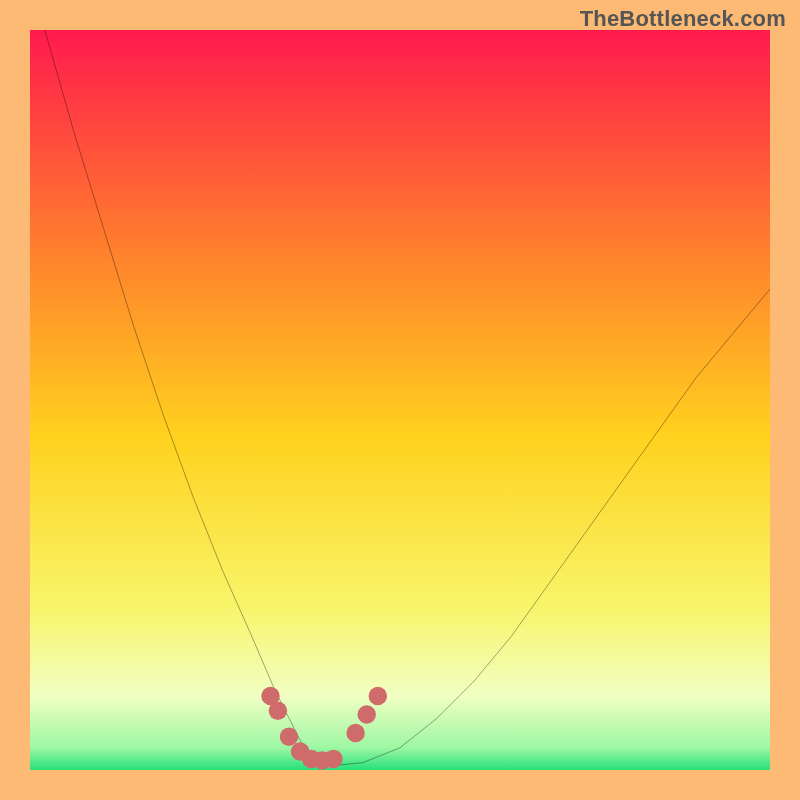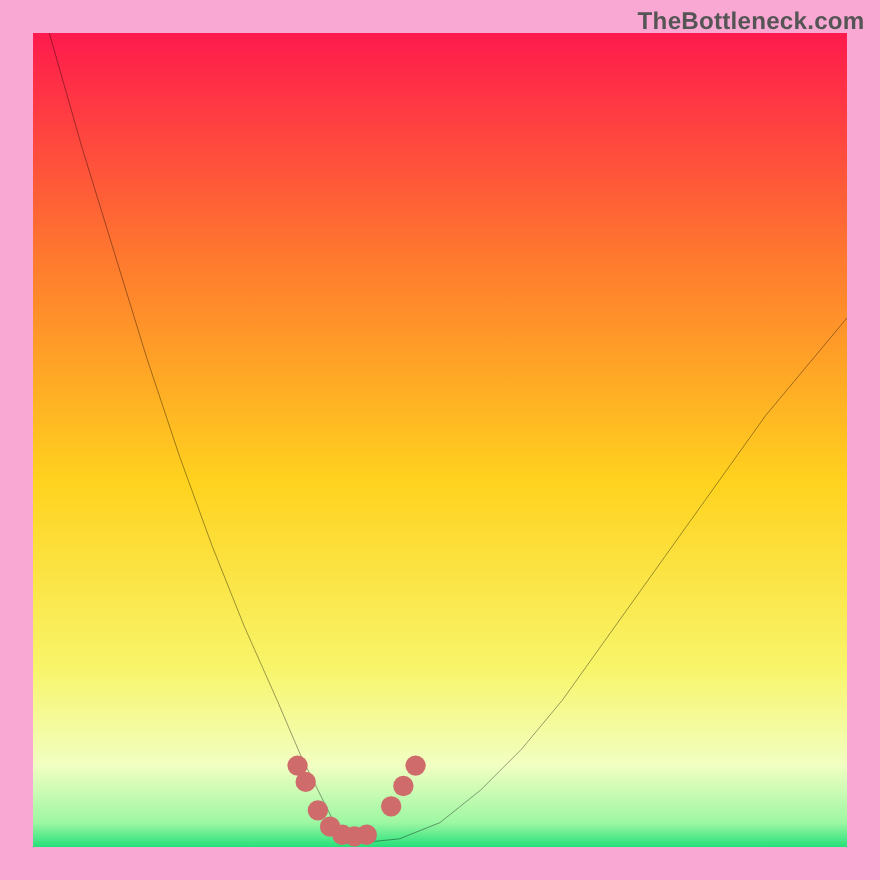--- a/index.html
+++ b/index.html
@@ -6,21 +6,21 @@
     margin: 0;
     padding: 0;
     width: 800px;
     height: 800px;
     background: #000;
     overflow: hidden;
   }
   .frame {
     position: absolute;
     inset: 0;
-    background: #f9a8d4;
+    background: #fdba74;
     padding-left: 24px;
   }
   .plot-area {
     position: absolute;
     left: 30px;
     top: 30px;
     width: 740px;
     height: 740px;
   }
   .gradient {

